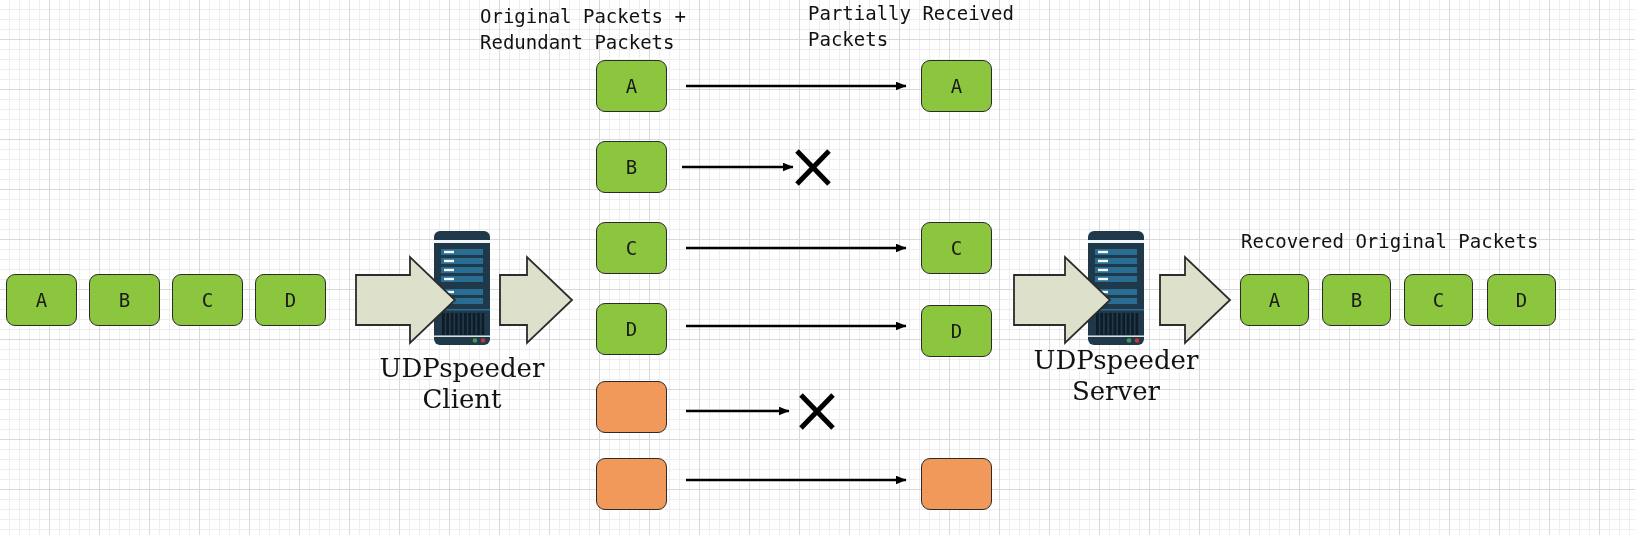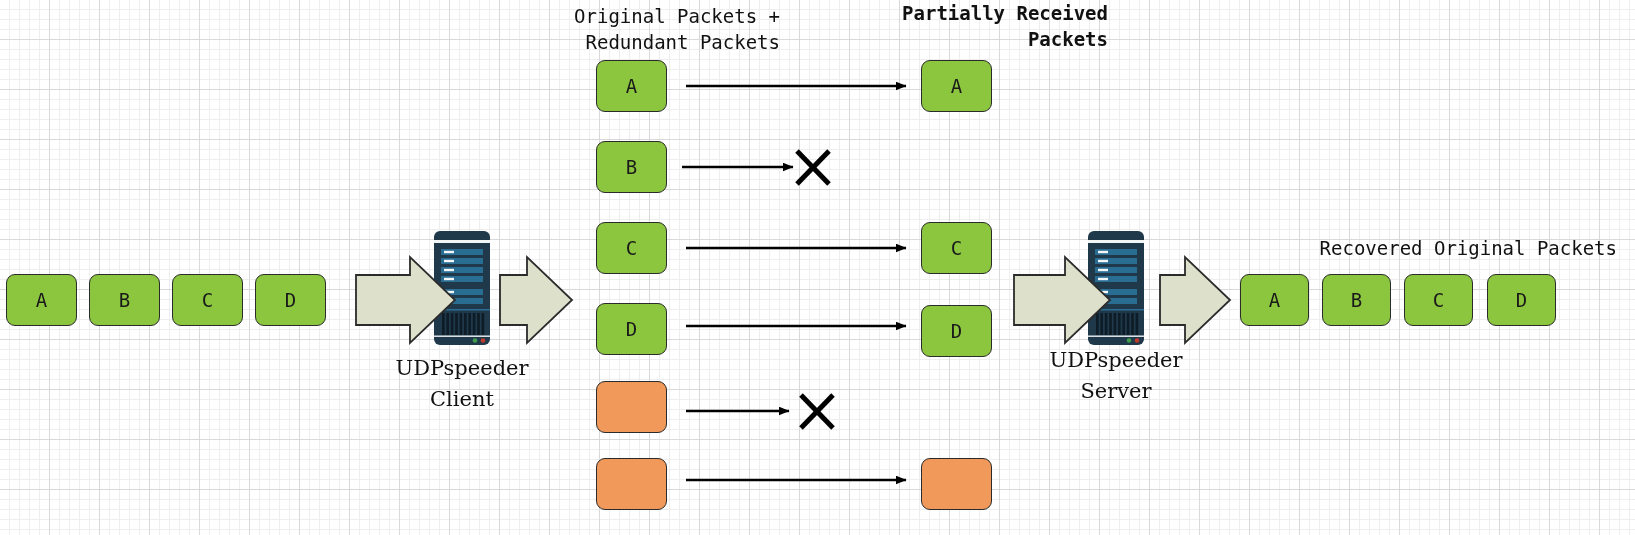--- a/index.html
+++ b/index.html
@@ -40,31 +40,31 @@
   }
   .pkt.green  { background: #8cc63f; }
   .pkt.orange { background: #f0995a; }
 
   
   .caption {
     position: absolute;
     font-family: "DejaVu Sans Mono", "Liberation Mono", monospace;
     font-size: 19px;
     color: #111111;
-    text-align: right;
+    text-align: left;
     line-height: 26px;
     white-space: pre;
     letter-spacing: 0px;
   }
 
   
   .devlabel {
     position: absolute;
     font-family: "DejaVu Serif", "Liberation Serif", serif;
-    font-size: 21px;
+    font-size: 26px;
     color: #111111;
     text-align: center;
     line-height: 31px;
     white-space: pre;
   }
 
   
   .layer {
     position: absolute;
     left: 0; top: 0;
@@ -168,29 +168,29 @@
   <div class="caption" style="left:480px; top:3px; width:300px;">Original Packets +
 Redundant Packets</div>
 
   <div class="pkt green" style="left:596px; top:60px; width:71px; height:52px;">A</div>
   <div class="pkt green" style="left:596px; top:141px; width:71px; height:52px;">B</div>
   <div class="pkt green" style="left:596px; top:222px; width:71px; height:52px;">C</div>
   <div class="pkt green" style="left:596px; top:303px; width:71px; height:52px;">D</div>
   <div class="pkt orange" style="left:596px; top:381px; width:71px; height:52px;"></div>
   <div class="pkt orange" style="left:596px; top:458px; width:71px; height:52px;"></div>
 
-  <div class="caption" style="left:808px; top:0px; width:300px;font-weight:bold;">Partially Received
+  <div class="caption" style="left:808px; top:0px; width:300px;">Partially Received
 Packets</div>
 
   <div class="pkt green" style="left:921px; top:60px; width:71px; height:52px;">A</div>
   <div class="pkt green" style="left:921px; top:222px; width:71px; height:52px;">C</div>
   <div class="pkt green" style="left:921px; top:305px; width:71px; height:52px;">D</div>
   <div class="pkt orange" style="left:921px; top:458px; width:71px; height:52px;"></div>
 
-  <div class="caption" style="left:1241px; top:235px; width:360px;padding-left:16px;">Recovered Original Packets</div>
+  <div class="caption" style="left:1241px; top:228px; width:360px;">Recovered Original Packets</div>
 
   <div class="pkt green" style="left:1240px; top:274px; width:69px; height:52px;">A</div>
   <div class="pkt green" style="left:1322px; top:274px; width:69px; height:52px;">B</div>
   <div class="pkt green" style="left:1404px; top:274px; width:69px; height:52px;">C</div>
   <div class="pkt green" style="left:1487px; top:274px; width:69px; height:52px;">D</div>
 
   <svg class="layer" viewBox="0 0 1635 535">
     <defs>
       <marker id="ah" markerWidth="11" markerHeight="9" refX="10.5" refY="4.5" orient="auto" markerUnits="userSpaceOnUse">
         <path d="M0,0 L11,4.5 L0,9 z" fill="#000000"></path>

